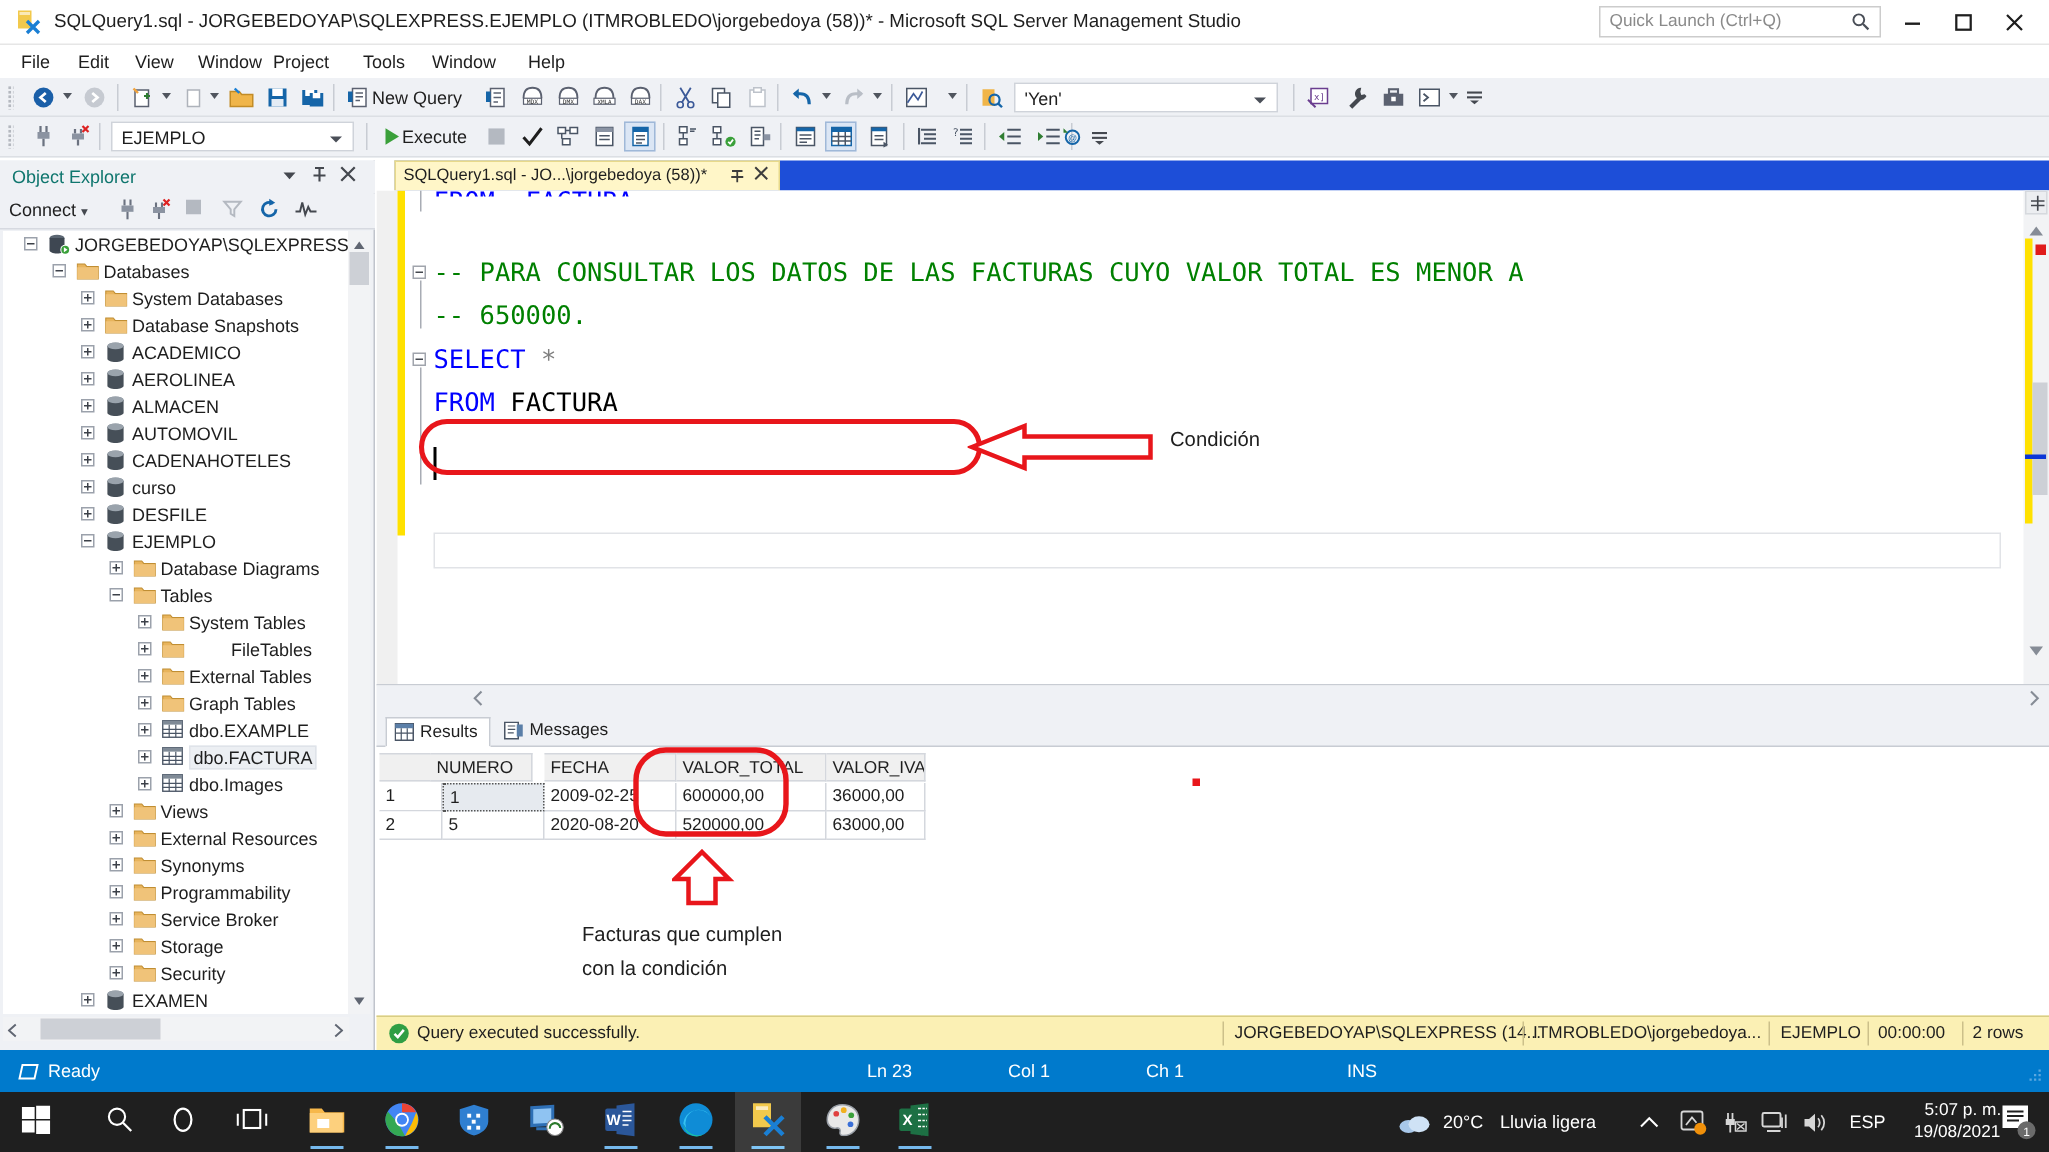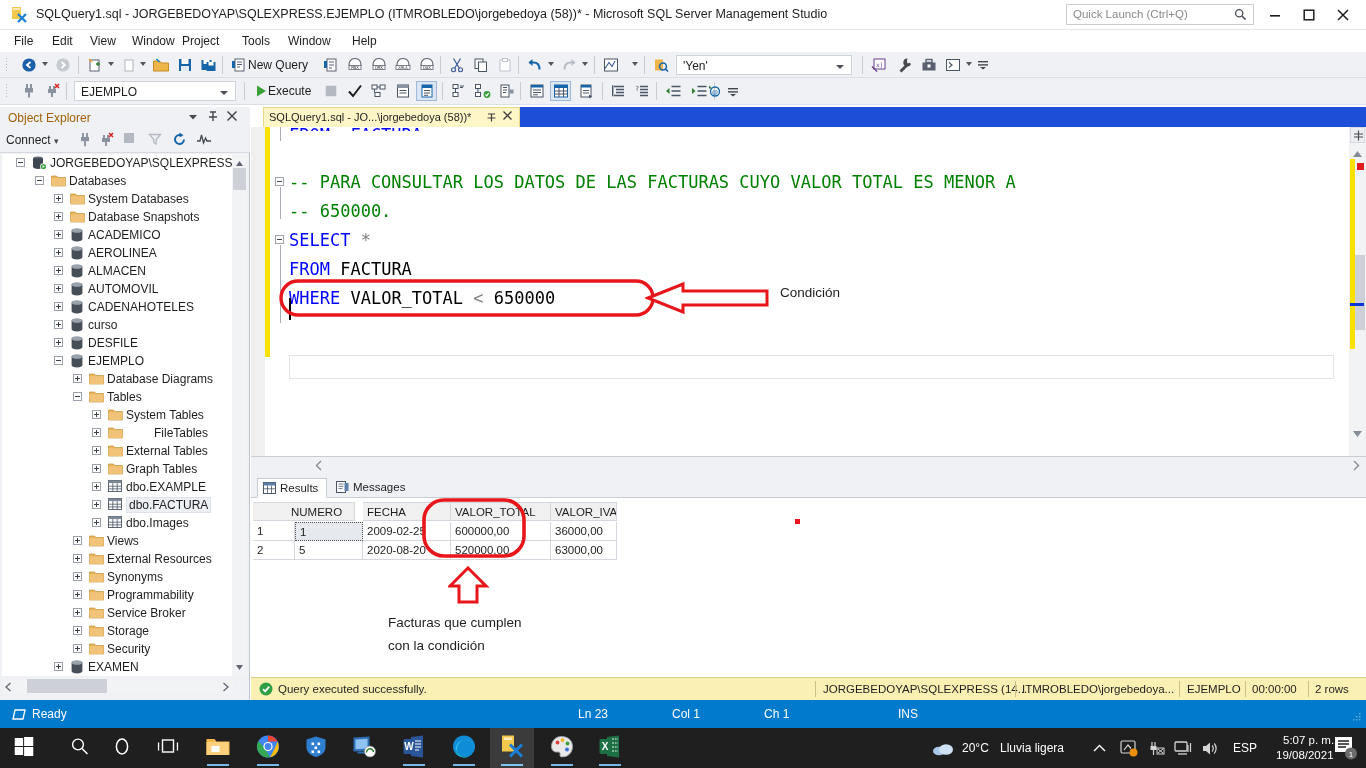--- a/index.html
+++ b/index.html
@@ -52,21 +52,21 @@
   .combo-val { position:absolute; left:6px; top:3px; font-size:12px; color:#1e1e1e; }
   .combo-arrow { position:absolute; right:7px; top:9px; width:0; height:0;
     border-left:4px solid transparent; border-right:4px solid transparent;
     border-top:4px solid #4a4f58; }
   .tbtn.pressed { background:#dbe6f5; border:1px solid #9fb8d8; }
 
   
   .oe { position:absolute; left:0; top:107px; width:250px; height:593px;
     background:#eff1f5; border-right:1px solid #c0c4cc; }
   .oe-header { position:absolute; left:0; top:0; width:250px; height:22px; background:#eff1f5; }
-  .oe-title { position:absolute; left:8px; top:4px; font-size:12px; color:#a16207; }
+  .oe-title { position:absolute; left:8px; top:4px; font-size:12px; color:#0f766e; }
   .oe-hdr-btn { position:absolute; top:3px; width:16px; height:16px; }
   .oe-toolbar { position:absolute; left:0; top:22px; width:250px; height:24px;
     background:#eff1f5; border-bottom:1px solid #d6d9e0; }
   .oe-connect { position:absolute; left:6px; top:4px; font-size:12px; color:#1e1e1e; }
   .oe-tb-btn { position:absolute; top:3px; width:19px; height:18px; }
   .oe-tree { position:absolute; left:2px; top:47px; width:231px; height:522px;
     background:#ffffff; overflow:hidden; }
   .tnode { position:absolute; left:0; height:18px; width:100%; white-space:nowrap; }
   .texp { position:absolute; width:9px; height:9px; border:1px solid #9ba1ab; background:#fff; top:4px; }
   .texp:before { content:""; position:absolute; left:1px; top:3px; width:5px; height:1px; background:#3c4149; }
@@ -923,21 +923,20 @@
       <div class="outl-box" style="left:2px; top:108px;"></div>
       <div class="outl-line" style="left:7px; top:118px; height:78px;"></div>
     </div>
 
     <div class="ed-code" id="ed-code">
         <div class="cline" style="top: -6px; overflow: hidden; height: 10px;"><span class="k-kw">FROM  FACTURA</span></div>
         <div class="cline" style="top: 41px;"><span class="k-comment">-- PARA CONSULTAR LOS DATOS DE LAS FACTURAS CUYO VALOR TOTAL ES MENOR A</span></div>
         <div class="cline" style="top: 70px;"><span class="k-comment">-- 650000.</span></div>
         <div class="cline" style="top: 99px;"><span class="k-kw">SELECT</span><span class="k-id"> </span><span class="k-op">*</span></div>
         <div class="cline" style="top: 128px;"><span class="k-kw">FROM</span><span class="k-id"> </span><span class="k-id">FACTURA</span></div>
-        <div class="cline" style="top: 157px;"><span class="k-kw">WHERE</span><span class="k-id"> </span><span class="k-id">VALOR_TOTAL</span><span class="k-id"> </span><span class="k-op">&lt;</span><span class="k-id"> </span><span class="k-id">650000</span></div>
       </div>
 
     <div class="caret" style="left:38px; top:171px; height:22px;"></div>
 
     <div style="position:absolute; left:38px; top:228px; width:1045px; height:24px; border:1px solid #e1e3e7; background:#fff;"></div>
 
     <div class="ed-vscroll">
       <div style="position:absolute;left:1px;top:0px;width:15px;height:16px;background:#eceef1;border:1px solid #d6d9de;">
         <svg style="position:absolute;left:2px;top:2px" width="11" height="11" viewBox="0 0 11 11">
             <path d="M5.5 0.5v10M1 4h9M1 7h9" stroke="#44484f" stroke-width="1.1"></path>

